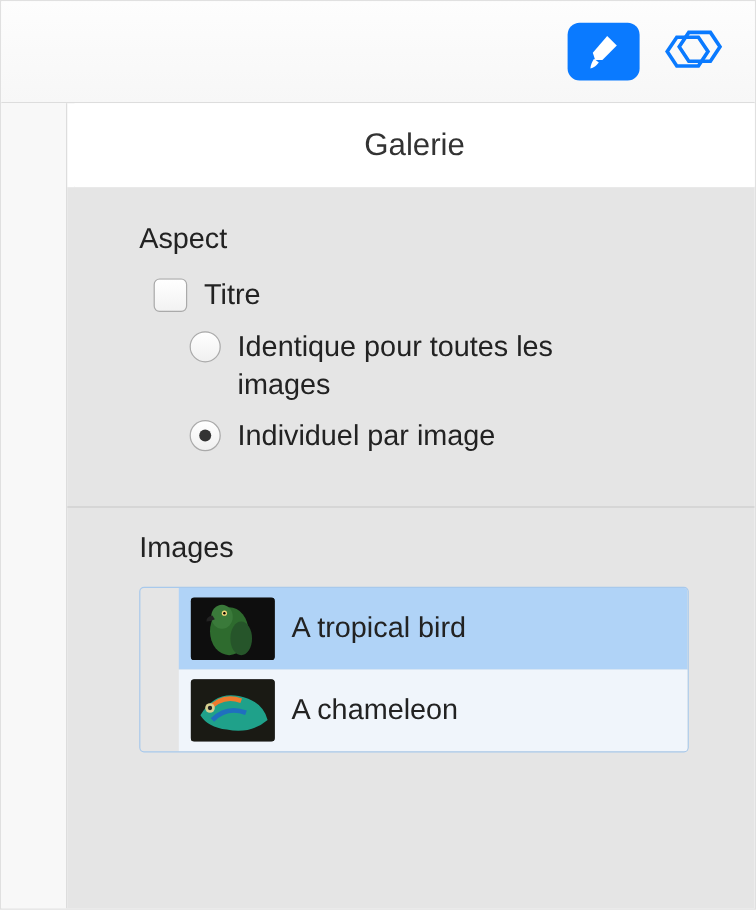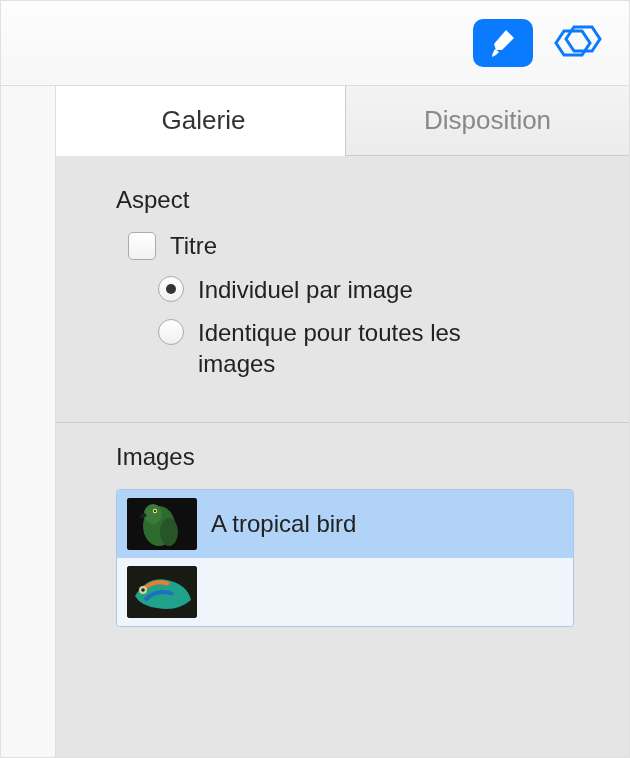--- a/index.html
+++ b/index.html
@@ -158,20 +158,21 @@
       border-radius: 4px;
       overflow: hidden;
     }
     .image-row {
       display: flex;
       align-items: center;
       gap: 14px;
       padding: 8px 10px;
       font-size: 24px;
       color: #222;
+      margin-left: 32px;
     }
     .image-row.selected {
       background: #b0d3f7;
     }
     .image-row.alt {
       background: #f0f5fb;
     }
     .thumb {
       width: 70px;
       height: 52px;
@@ -198,44 +199,43 @@
       <path d="M12 8 L30 8 L38 20 L30 32 L12 32 L4 20 Z" fill="none" stroke="#0a7aff" stroke-width="3"></path>
       <path d="M22 4 L40 4 L48 16 L40 28 L22 28 L14 16 Z" fill="none" stroke="#0a7aff" stroke-width="3"></path>
     </svg>
   </div>
 </div>
 
 <div class="left-strip"></div>
 
 <div class="tabs">
   <div class="tab active">Galerie</div>
-  <div class="tab">Disposition</div>
 </div>
 
 <div class="panel">
 
   <div class="section">
     <div class="section-title">Aspect</div>
 
     <div class="checkbox-row">
       <div class="checkbox"></div>
       <div class="check-label">Titre</div>
     </div>
 
 
     <div class="radio-group">
+      <div class="radio-row">
+        <div class="radio"></div>
+        <div class="radio-label">Identique pour toutes les images</div>
+      </div>
       <div class="radio-row">
         <div class="radio">
             <div class="dot"></div>
           </div>
         <div class="radio-label">Individuel par image</div>
-      </div>
-      <div class="radio-row">
-        <div class="radio"></div>
-        <div class="radio-label">Identique pour toutes les images</div>
       </div>
     </div>
   </div>
 
   <div class="divider"></div>
 
   <div class="image-list-wrap">
     <div class="section-title">Images</div>
 
     <div class="image-list">
@@ -257,17 +257,18 @@
         <div class="thumb">
           <svg viewBox="0 0 70 52">
             <rect width="70" height="52" fill="#1a1a14"></rect>
             <path d="M8 30 Q20 10 40 14 Q60 18 64 34 Q50 46 30 42 Q14 40 8 30 Z" fill="#1fa18a"></path>
             <path d="M14 26 Q26 12 42 18" stroke="#f07a2e" stroke-width="4" fill="none"></path>
             <path d="M18 34 Q30 22 46 28" stroke="#1f6fbf" stroke-width="4" fill="none"></path>
             <circle cx="16" cy="24" r="4" fill="#d8d090"></circle>
             <circle cx="16" cy="24" r="1.8" fill="#222"></circle>
           </svg>
         </div>
+        <span>A chameleon</span>
       </div>
     </div>
   </div>
 
 </div>
 
 </body></html>

